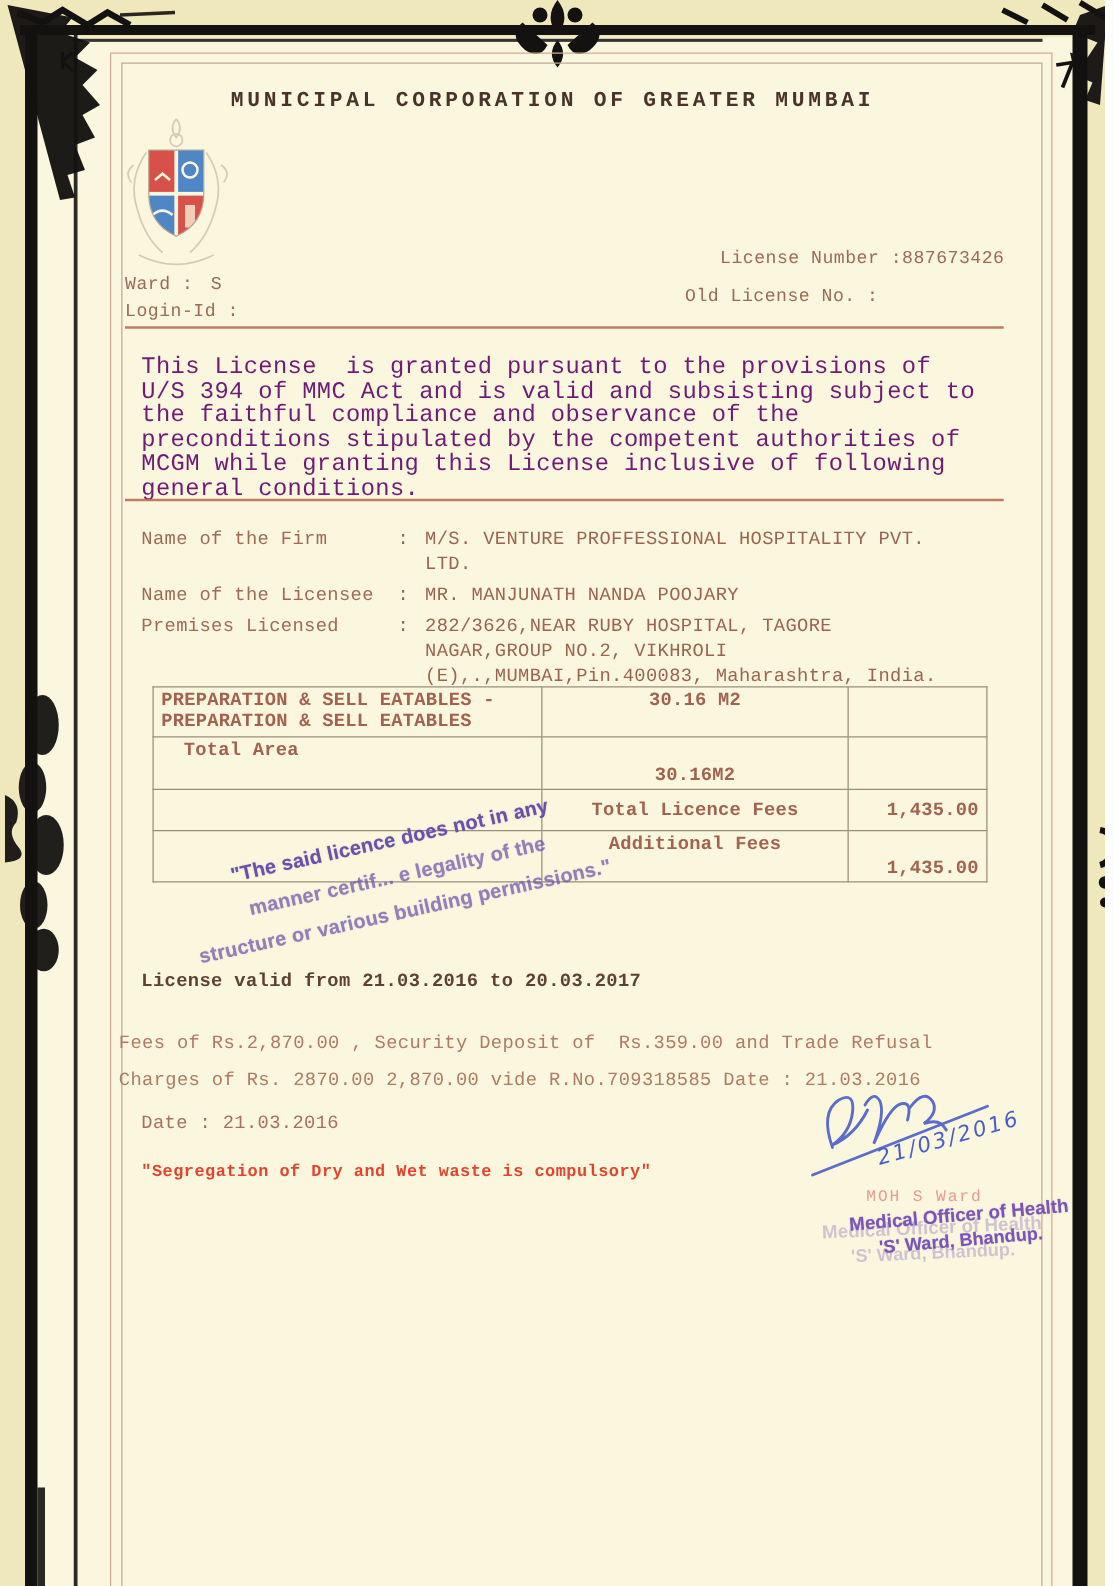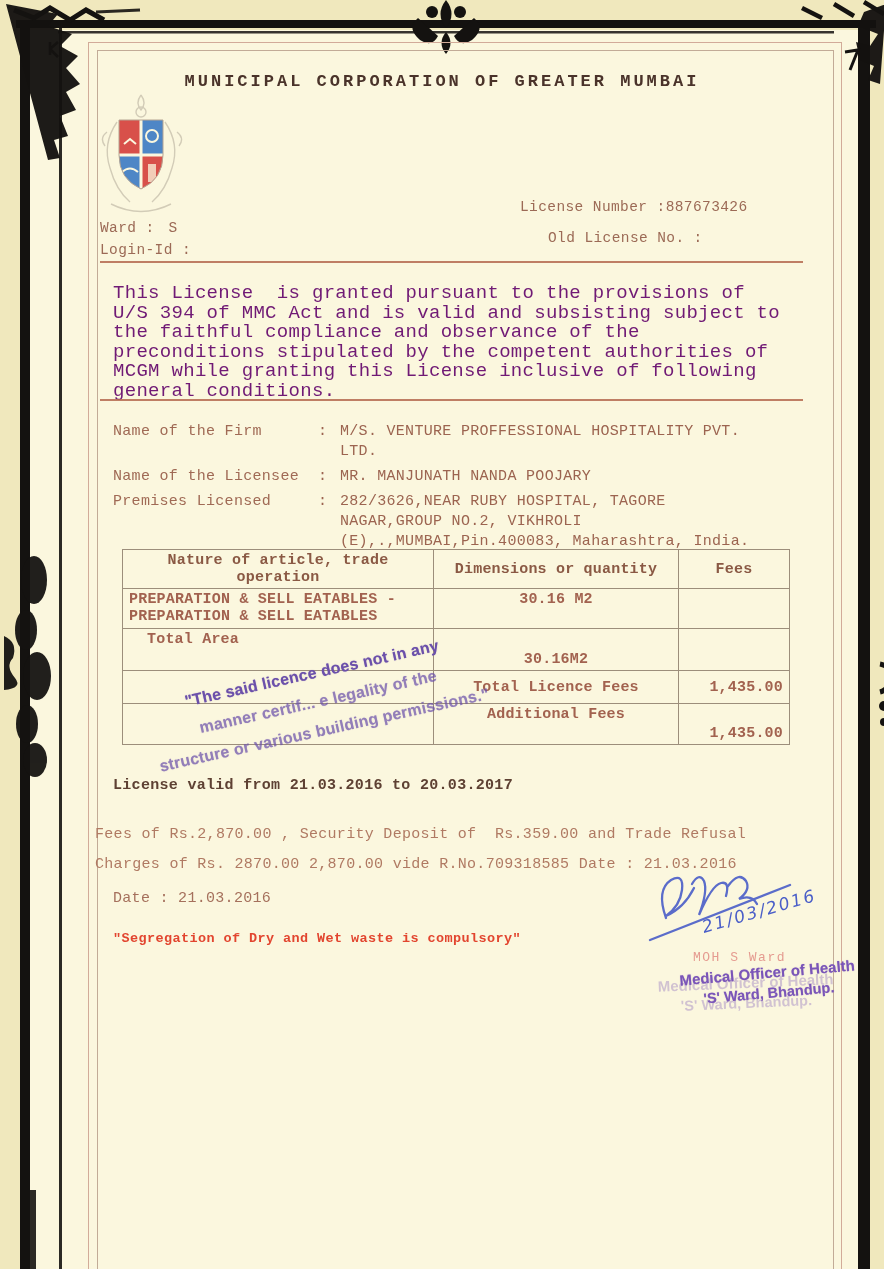--- a/index.html
+++ b/index.html
@@ -139,21 +139,21 @@
       <rect x="44.5" y="28" width="3" height="75" fill="#fbf7de"></rect>
       <rect x="24" y="61.5" width="44" height="3" fill="#fbf7de"></rect>
       <circle cx="57" cy="44" r="6" fill="none" stroke="#fbf7de" stroke-width="2"></circle>
       <path d="M29,52 l6,-5 6,5" stroke="#fbf7de" stroke-width="2" fill="none"></path>
       <path d="M27,80 q8,-7 16,0" stroke="#fbf7de" stroke-width="2" fill="none"></path>
       <rect x="53" y="72" width="8" height="18" fill="#fbf7de" opacity=".75"></rect>
     </g>
     <path d="M24,28 h44 v35 q0,24 -22,34 q-22,-10 -22,-34 z" fill="none" stroke="#b5a492" stroke-width="1"></path>
   </svg>
 
-  <div class="t meta" style="left:520px;top:199px;font-family:Liberation Mono, monospace;"><span>License Number :</span><span>887673426</span></div>
+  <div class="t meta" style="left:576px;top:199px;font-family:Liberation Mono, monospace;"><span>License Number :</span><span>887673426</span></div>
   <div class="t meta" style="left:548px;top:230px;"><span>Old License No. :</span> <span></span></div>
   <div class="t meta" style="left:100px;top:220px;"><span>Ward :</span><span style="margin-left:14px;">S</span></div>
   <div class="t meta" style="left:100px;top:242px;"><span>Login-Id :</span><span style="margin-left:10px;"></span></div>
 
   <div class="rule" style="left:100px;top:261px;width:703px;"></div>
 
   <div class="t para">This License  is granted pursuant to the provisions of U/S 394 of MMC Act and is valid and subsisting subject to the faithful compliance and observance of the preconditions stipulated by the competent authorities of MCGM while granting this License inclusive of following general conditions.</div>
 
   <div class="rule" style="left:100px;top:399px;width:703px;"></div>
 
@@ -169,25 +169,20 @@
     <div>282/3626,NEAR RUBY HOSPITAL, TAGORE NAGAR,GROUP NO.2, VIKHROLI (E),.,MUMBAI,Pin.400083, Maharashtra, India.</div>
   </div>
 
   <table class="fees-table">
     <colgroup>
         <col style="width:311px">
         <col style="width:245px">
         <col style="width:111px">
       </colgroup>
     <tbody>
-        <tr class="r-head">
-      <th>Nature of article, trade operation</th>
-      <th>Dimensions or quantity</th>
-      <th>Fees</th>
-    </tr>
     <tr class="r-1">
       <td class="c-art-left">PREPARATION &amp; SELL EATABLES - PREPARATION &amp; SELL EATABLES</td>
       <td class="c-top-center">30.16 M2</td>
       <td></td>
     </tr>
     <tr class="r-2">
       <td class="c-art-left" style="padding-left:24px;">Total Area</td>
       <td class="c-bot-center">30.16M2</td>
       <td></td>
     </tr>

